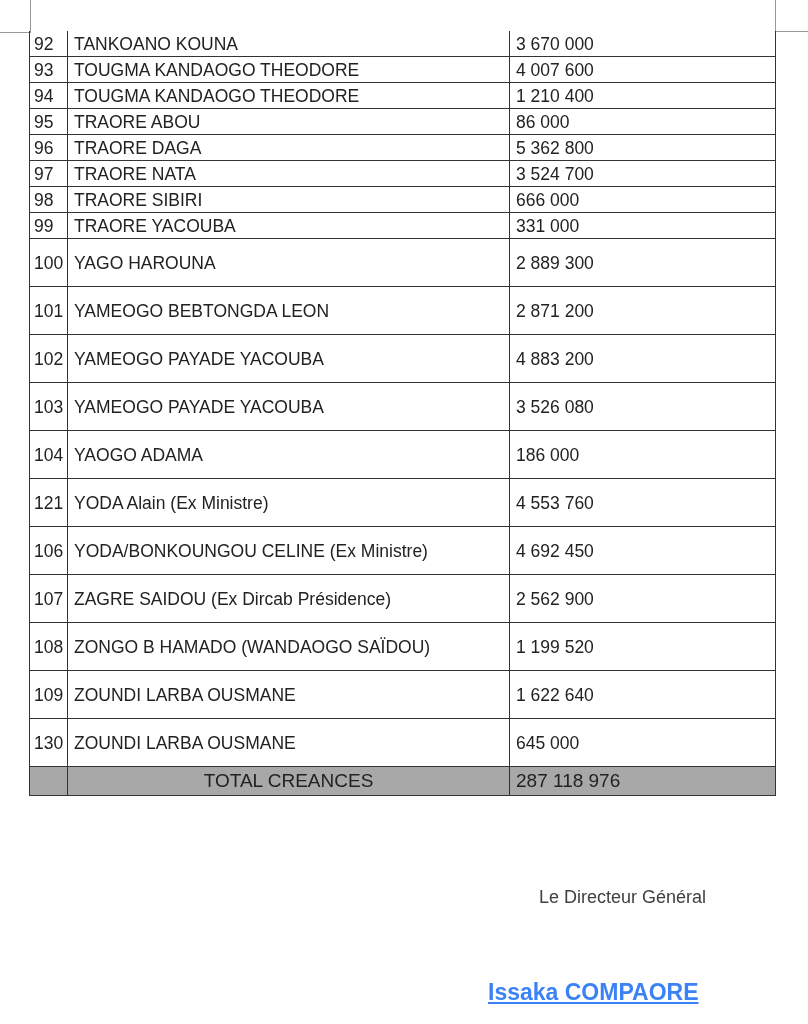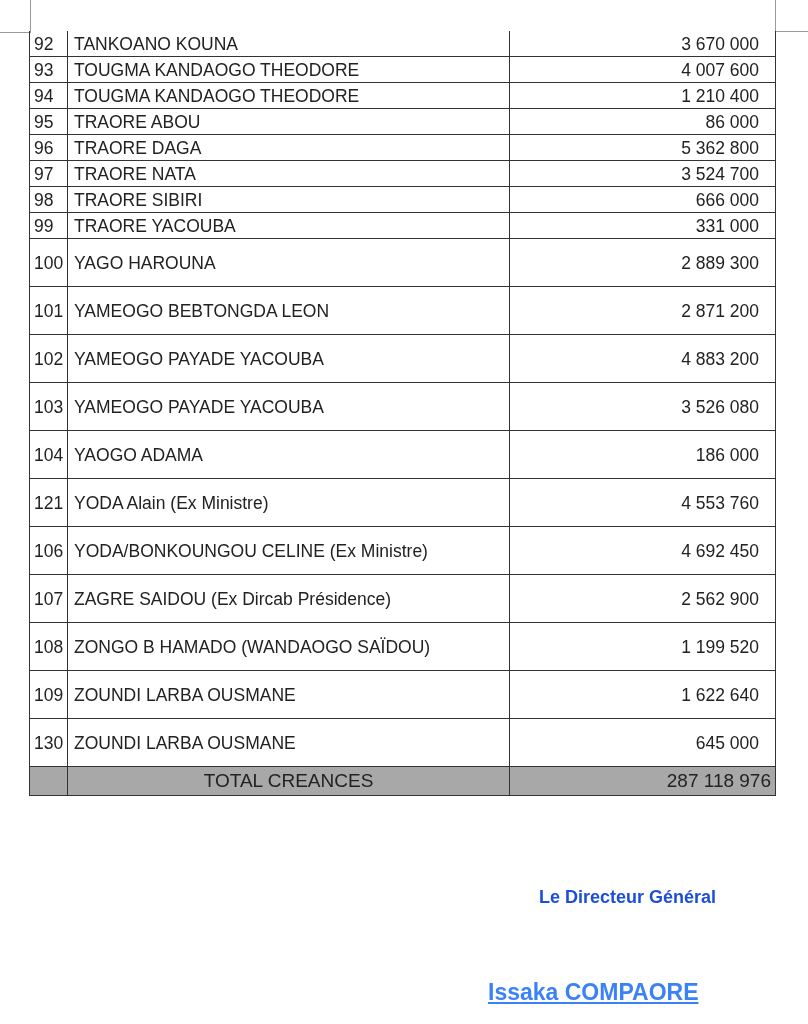--- a/index.html
+++ b/index.html
@@ -15,27 +15,27 @@
                    width: 746px; table-layout: fixed; font-size: 17.5px; }
   table.creances col.c-num { width: 38px; }
   table.creances col.c-name { width: 442px; }
   table.creances col.c-amt { width: 266px; }
   table.creances td { border: 1px solid #333; padding: 0 6px; line-height: 22px;
                       vertical-align: middle; white-space: nowrap; margin-top: 44px; }
   table.creances tr.single td { height: 25px; }
   table.creances tr.double td { height: 47px; }
   td.num { padding: 0 2px 0 4px !important; text-align: left; white-space: normal !important;
            word-break: break-all; line-height: 22px; }
-  td.amt { text-align: right; padding-right: 16px !important; }
+  td.amt { text-align: left; padding-right: 16px !important; }
   tr.first td { border-top: none; }
   tr.total td { background: #a8a8a8; font-weight: normal; height: 28px; font-size: 19px; }
   tr.total td.tlabel { text-align: center; }
   tr.total td.amt { padding-right: 4px !important; }
 
-  .signature-title { position: absolute; left: 539px; top: 887px; font-size: 18px; color: #1d4ed8; font-weight: bold; }
+  .signature-title { position: absolute; left: 539px; top: 887px; font-size: 18px; color: #404040; }
   .signature-name { position: absolute; left: 488px; top: 979px; font-size: 23px; font-weight: bold;
                     text-decoration: underline; color: #3b82f6; }
 </style>
 </head>
 <body>
 
 <div class="crop-mark cm-left-v"></div>
 <div class="crop-mark cm-left-h"></div>
 <div class="crop-mark cm-right-v"></div>
 <div class="crop-mark cm-right-h"></div>

